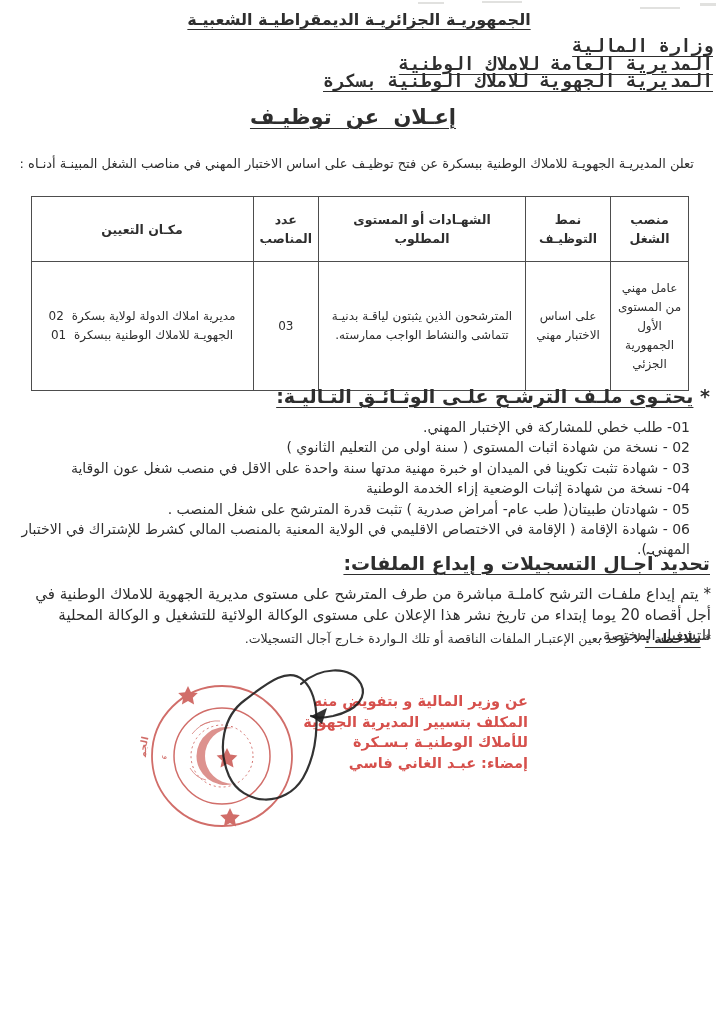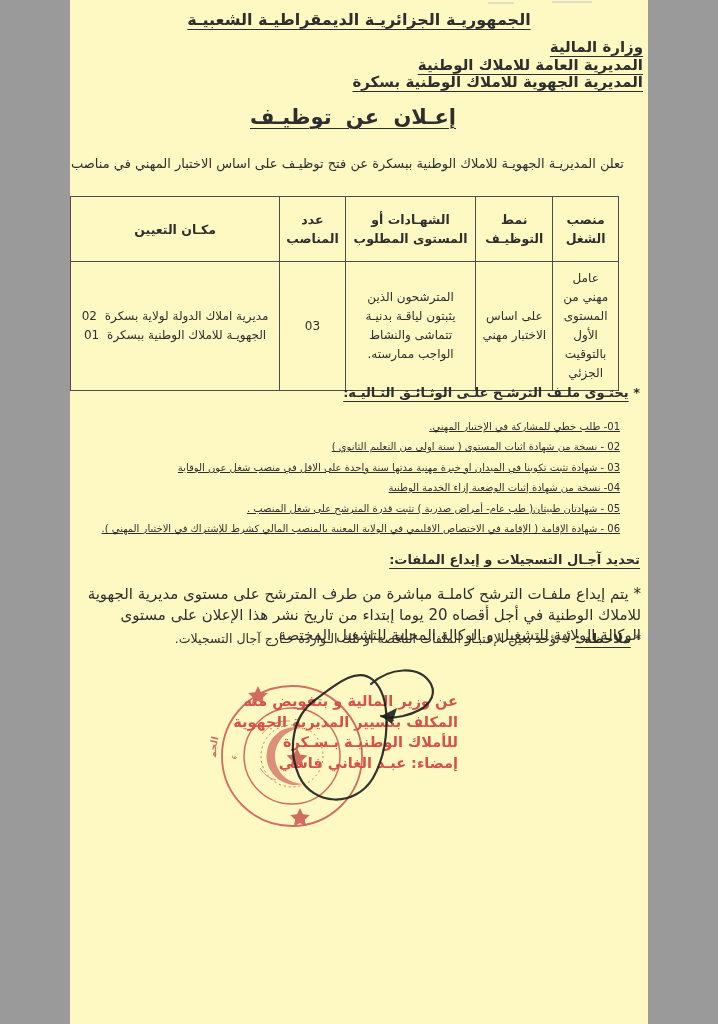--- a/index.html
+++ b/index.html
@@ -1,37 +1,37 @@
 <!DOCTYPE html>
 <html lang="ar" dir="rtl"><head>
 <meta charset="utf-8">
 <style>
   html,body{margin:0;padding:0;background:#9a9a9a;}
   .page{
     position:relative;
-    width:578px;height:1024px;
+    width:718px;height:1024px;
     margin:0 auto;
-    background:#fef9c3;
+    background:#ffffff;
     font-family:"DejaVu Sans",sans-serif;
     color:#2e2e2e;
     direction:rtl;
     overflow:hidden;
   }
   .u{text-decoration:underline;text-underline-offset:4px;text-decoration-thickness:1px;}
 
   
   .artifact{position:absolute;background:#c9c9c4;opacity:.55;}
 
   .republic-title{
     position:absolute;top:10px;left:0;right:0;
     text-align:center;font-size:16px;font-weight:bold;letter-spacing:.5px;
   }
   .ministry{
     position:absolute;top:39px;right:5px;
-    text-align:right;font-size:15px;font-weight:bold;line-height:17.5px;
+    text-align:right;font-size:18px;font-weight:bold;line-height:17.5px;font-family:Liberation Mono, monospace;
   }
   .announce-title{
     position:absolute;top:105px;left:0;right:12px;
     text-align:center;font-size:21px;font-weight:bold;word-spacing:7px;
   }
   .intro{
     position:absolute;top:156px;right:24px;left:4px;
     font-size:13px;white-space:nowrap;letter-spacing:0;
   }
 
@@ -42,25 +42,25 @@
     vertical-align:middle;text-align:center;
     padding:4px 6px;
   }
   table.jobs th{font-size:12.5px;font-weight:bold;height:56px;line-height:19px;}
   table.jobs td{font-size:12px;height:120px;line-height:19px;}
   .place-line{white-space:nowrap;font-size:12px;}
   .place-line .cnt{padding-right:4px;}
 
   .sec-heading{
     position:absolute;right:8px;
-    font-size:13px;font-weight:bold;
+    font-size:19px;font-weight:bold;
   }
   .doc-items{
     position:absolute;top:417px;right:28px;left:4px;
-    font-size:10px;line-height:20.4px;text-align:right;text-decoration:underline;
+    font-size:14px;line-height:20.4px;text-align:right;
   }
   .para{
     position:absolute;top:584px;right:7px;left:7px;
     font-size:15px;line-height:20.5px;text-align:right;
   }
   .note-line{
     position:absolute;top:631px;right:7px;left:7px;
     font-size:12.6px;text-align:right;
   }
   .note-line .lbl{font-weight:bold;}
@@ -114,21 +114,21 @@
         <tr>
           <th>منصب الشغل</th>
           <th>نمط التوظيـف</th>
           <th>الشهـادات أو المستوى المطلوب</th>
           <th>عدد المناصب</th>
           <th>مكـان التعيين</th>
         </tr>
       </thead>
       <tbody>
         <tr>
-          <td>عامل مهني من المستوى الأول بالتوقيت الجزئي</td>
+          <td>عامل مهني من المستوى الأول الجمهورية الجزئي</td>
           <td>على اساس الاختبار مهني</td>
           <td>المترشحون الذين يثبتون لياقـة بدنيـة تتماشى والنشاط الواجب ممارسته.</td>
           <td>03</td>
           <td>
             <div class="place-line">
               <span>مديرية املاك الدولة لولاية بسكرة</span>
               <span class="cnt">02</span>
             </div>
             <div class="place-line">
               <span>الجهويـة للاملاك الوطنية ببسكرة</span>

